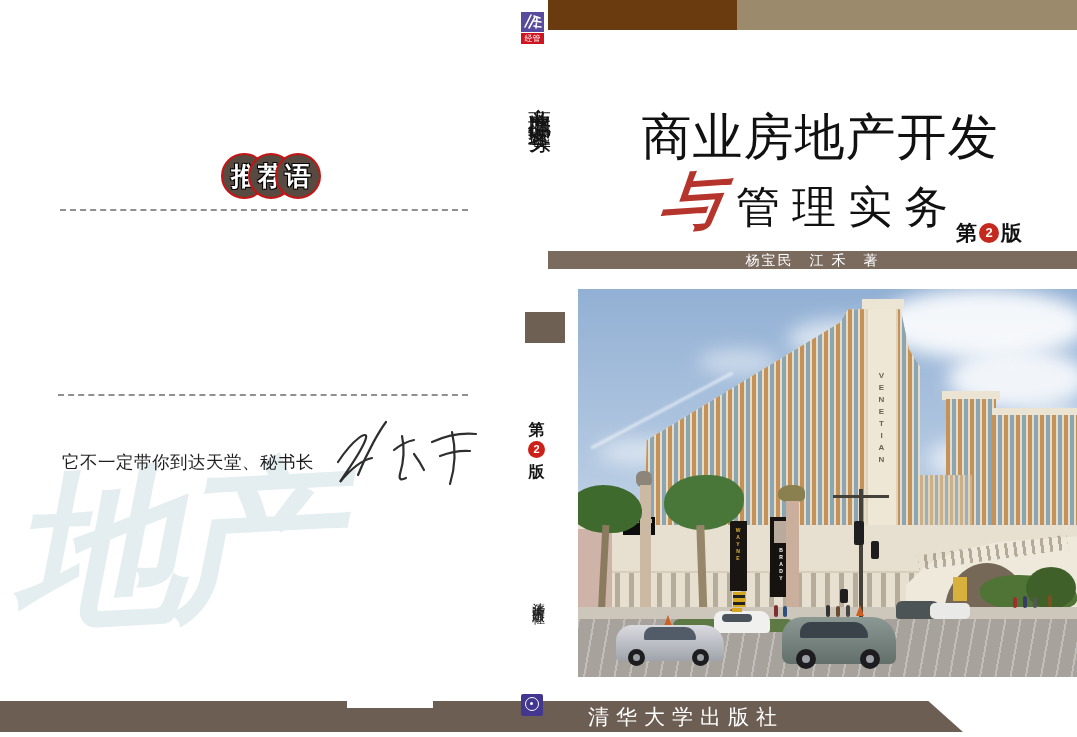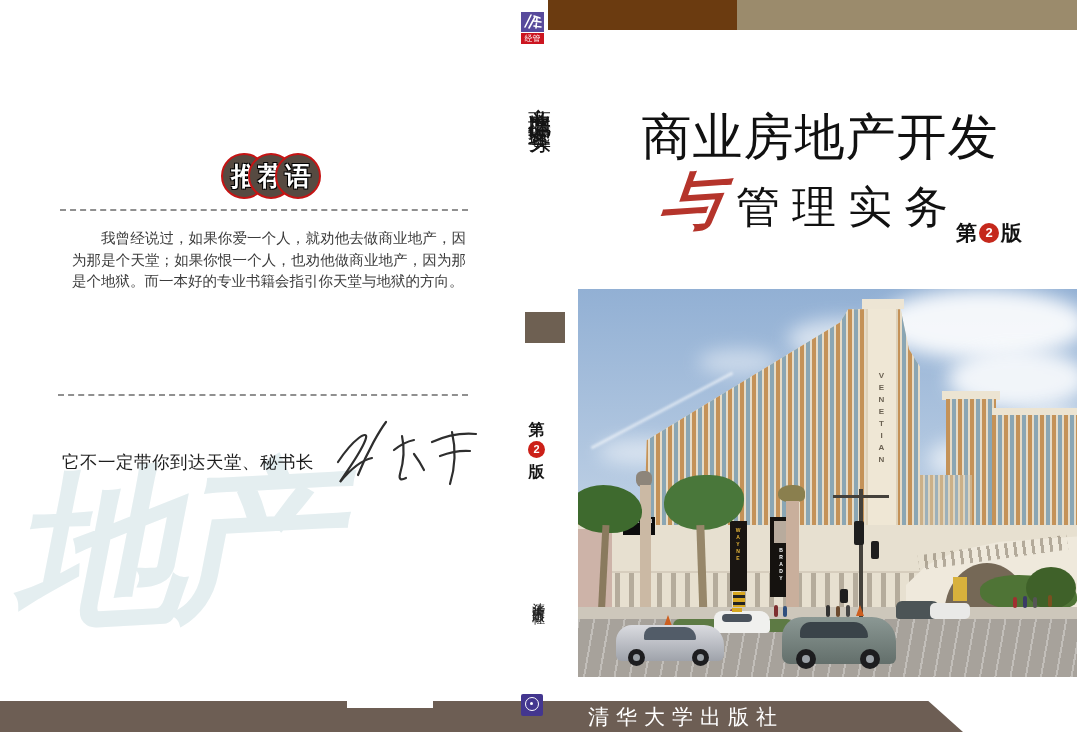--- a/index.html
+++ b/index.html
@@ -157,21 +157,20 @@
 
   <div class="a watermark serif">地产</div>
 
   <div class="a badge-circle" style="left:221px;top:153px;z-index:1">推</div>
   <div class="a badge-circle" style="left:248px;top:153px;z-index:2">荐</div>
   <div class="a badge-circle" style="left:275px;top:153px;z-index:3">语</div>
 
   <div class="a dash" style="left:60px;top:209px;width:408px"></div>
 
   <div class="a back-text serif">
-    <p>我曾经说过，如果你爱一个人，就劝他去做商业地产，因为那是个天堂；如果你恨一个人，也劝他做商业地产，因为那是个地狱。而一本好的专业书籍会指引你天堂与地狱的方向。</p>
   </div>
 
   <div class="a dash" style="left:58px;top:394px;width:410px"></div>
 
   <div class="a attribution serif">它不一定带你到达天堂、秘书长</div>
 
   <div class="a signature">
     <svg width="155" height="75" viewBox="0 0 155 75">
       <g fill="none" stroke="#2e2e2e" stroke-width="2.2" stroke-linecap="round">
         <path d="M10 42 C 26 18, 40 10, 38 18 C 35 30, 18 52, 12 62 C 22 50, 34 40, 44 38"></path>
@@ -196,20 +195,21 @@
   </div>
 
   <div class="a f-title1 serif">商业房地产开发</div>
   <div class="a f-conj serif">与</div>
   <div class="a f-title2 serif">管理实务</div>
   <div class="a f-ed">
     <span class="pre serif">第</span>
     <span class="circ">2</span>
     <span class="suf serif">版</span>
   </div>
+  <div class="a author-bar">杨宝民　江 禾　著</div>
 
   <div class="a photo">
     <div class="a contrail"></div>
     <div class="a cloud" style="left:300px;top:0;width:210px;height:70px;opacity:.9"></div>
     <div class="a cloud" style="left:370px;top:60px;width:140px;height:60px;opacity:.85"></div>
     <div class="a cloud" style="left:430px;top:120px;width:90px;height:50px;opacity:.8"></div>
     <div class="a cloud" style="left:210px;top:30px;width:110px;height:40px;opacity:.6"></div>
     <div class="a cloud" style="left:120px;top:60px;width:80px;height:26px;opacity:.45"></div>
     <div class="a cloud" style="left:20px;top:150px;width:90px;height:26px;opacity:.5"></div>
     <div class="a cloud" style="left:350px;top:150px;width:80px;height:40px;opacity:.6"></div>

